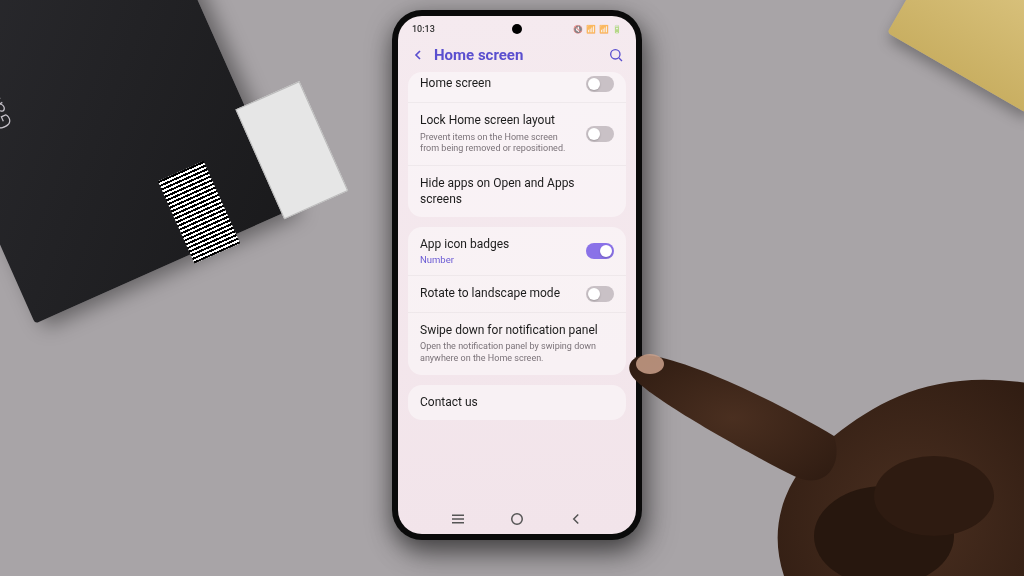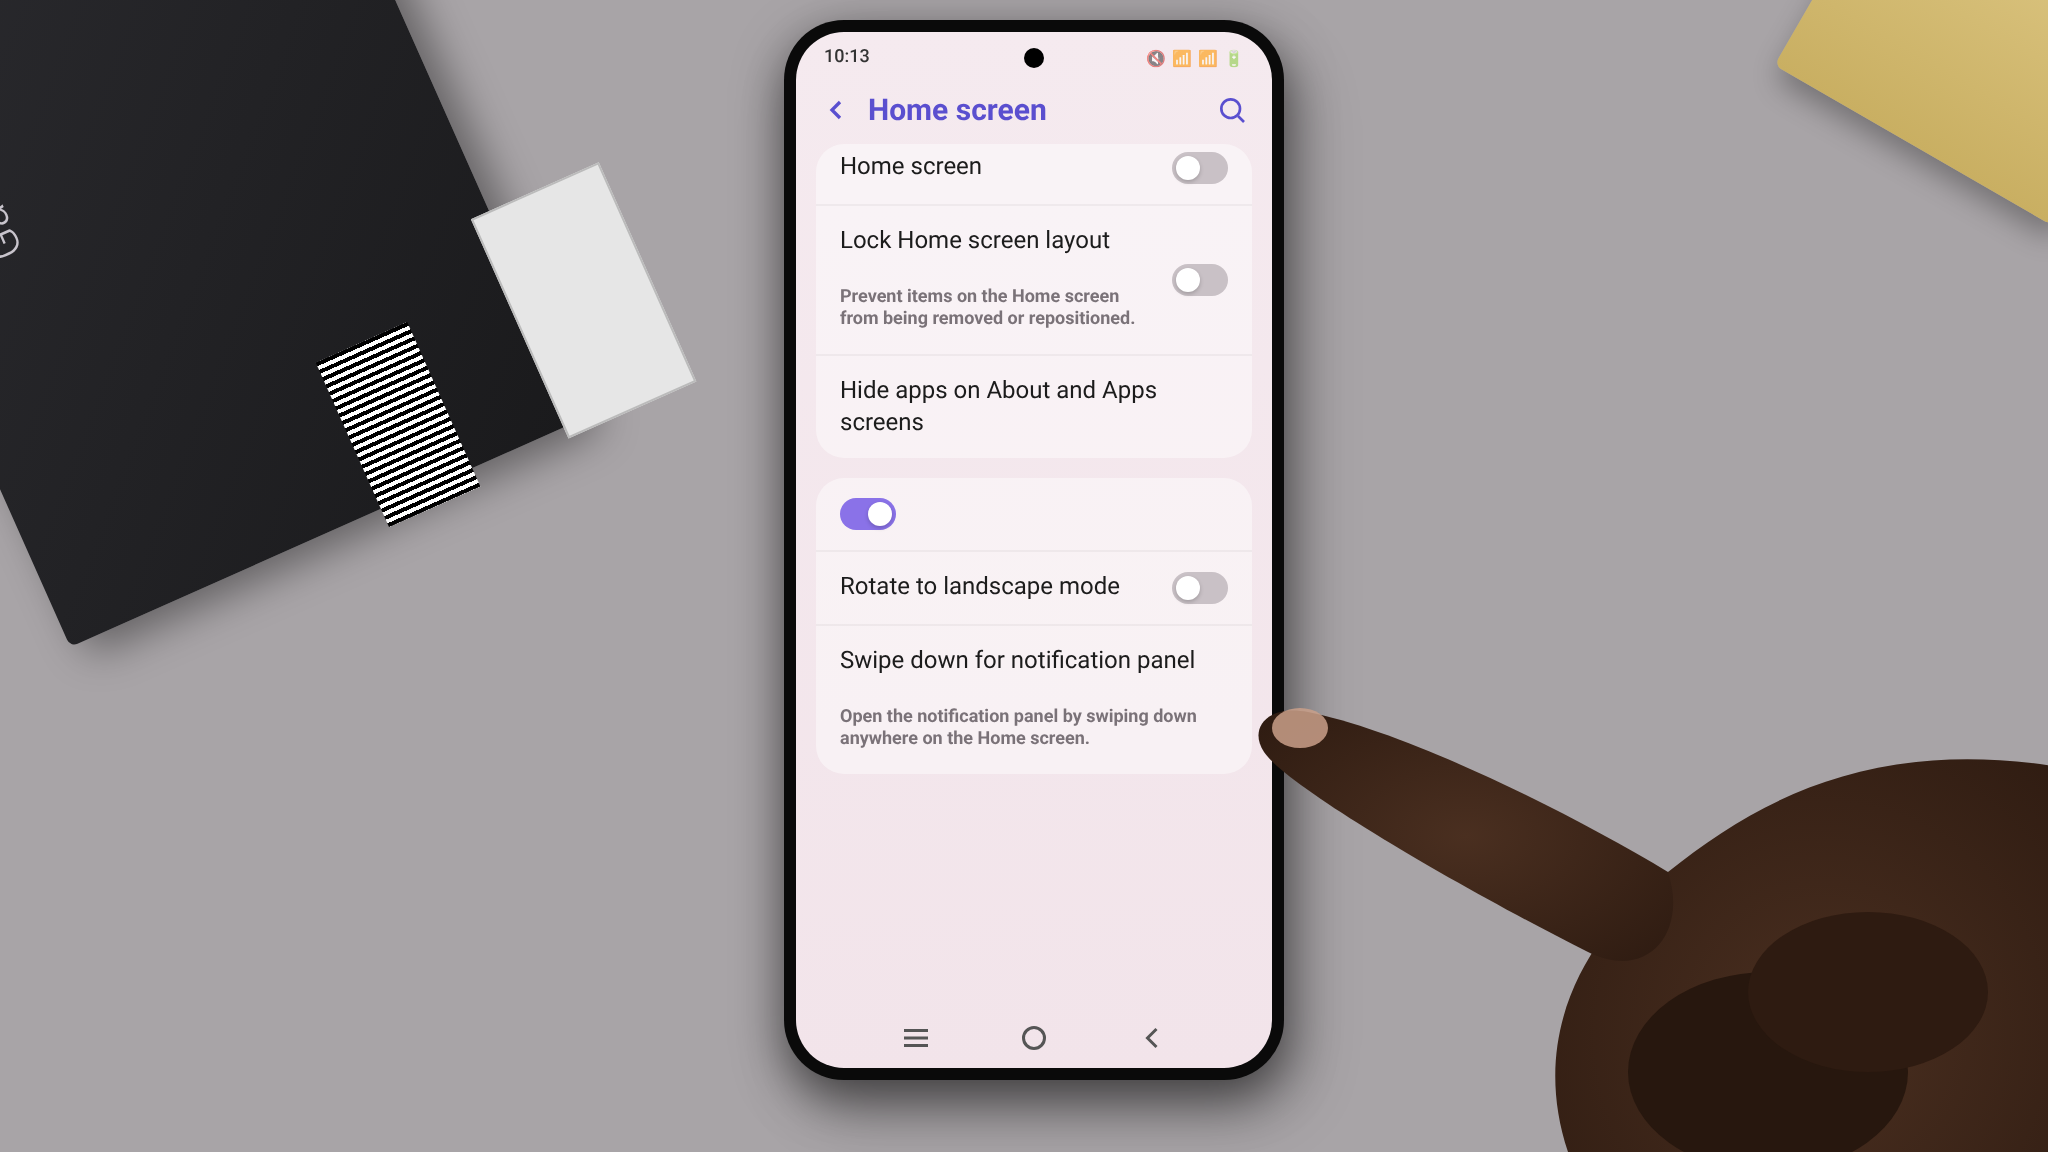--- a/index.html
+++ b/index.html
@@ -174,22 +174,21 @@
   .row-text { flex: 1; min-width: 0; }
   .row-title {
     font-size: 12px;
     color: #1c1c1c;
     line-height: 1.3;
   }
   .row-sub {
     font-size: 9px;
     color: #7a7278;
     line-height: 1.3;
-    margin-top: 15px;
-    font-weight: bold;
+    margin-top: 3px;
   }
   .row-value {
     font-size: 9.5px;
     color: #6b5bd4;
     margin-top: 1px;
   }
   .toggle {
     width: 28px;
     height: 16px;
     border-radius: 9px;
@@ -290,44 +289,53 @@
         </div>
         <div class="row">
           <div class="row-text">
             <div class="row-title">Lock Home screen layout</div>
             <div class="row-sub">Prevent items on the Home screen from being removed or repositioned.</div>
           </div>
           <div class="toggle off"></div>
         </div>
         <div class="row">
           <div class="row-text">
-            <div class="row-title">Hide apps on About and Apps screens</div>
+            <div class="row-title">Hide apps on Open and Apps screens</div>
           </div>
         </div>
       </div>
 
       <div class="card">
         <div class="row">
+          <div class="row-text">
+            <div class="row-title">App icon badges</div>
+            <div class="row-value">Number</div>
+          </div>
           <div class="toggle on"></div>
         </div>
         <div class="row">
           <div class="row-text">
             <div class="row-title">Rotate to landscape mode</div>
           </div>
           <div class="toggle off"></div>
         </div>
         <div class="row">
           <div class="row-text">
             <div class="row-title">Swipe down for notification panel</div>
             <div class="row-sub">Open the notification panel by swiping down anywhere on the Home screen.</div>
           </div>
         </div>
       </div>
 
       <div class="card">
+        <div class="row">
+          <div class="row-text">
+            <div class="row-title">Contact us</div>
+          </div>
+        </div>
       </div>
 
     </div>
 
     <div class="nav-bar">
       <div class="nav-btn">
         <svg viewBox="0 0 24 24" stroke="currentColor" stroke-width="2" fill="none">
             <line x1="4" y1="7" x2="20" y2="7"></line>
             <line x1="4" y1="12" x2="20" y2="12"></line>
             <line x1="4" y1="17" x2="20" y2="17"></line>

